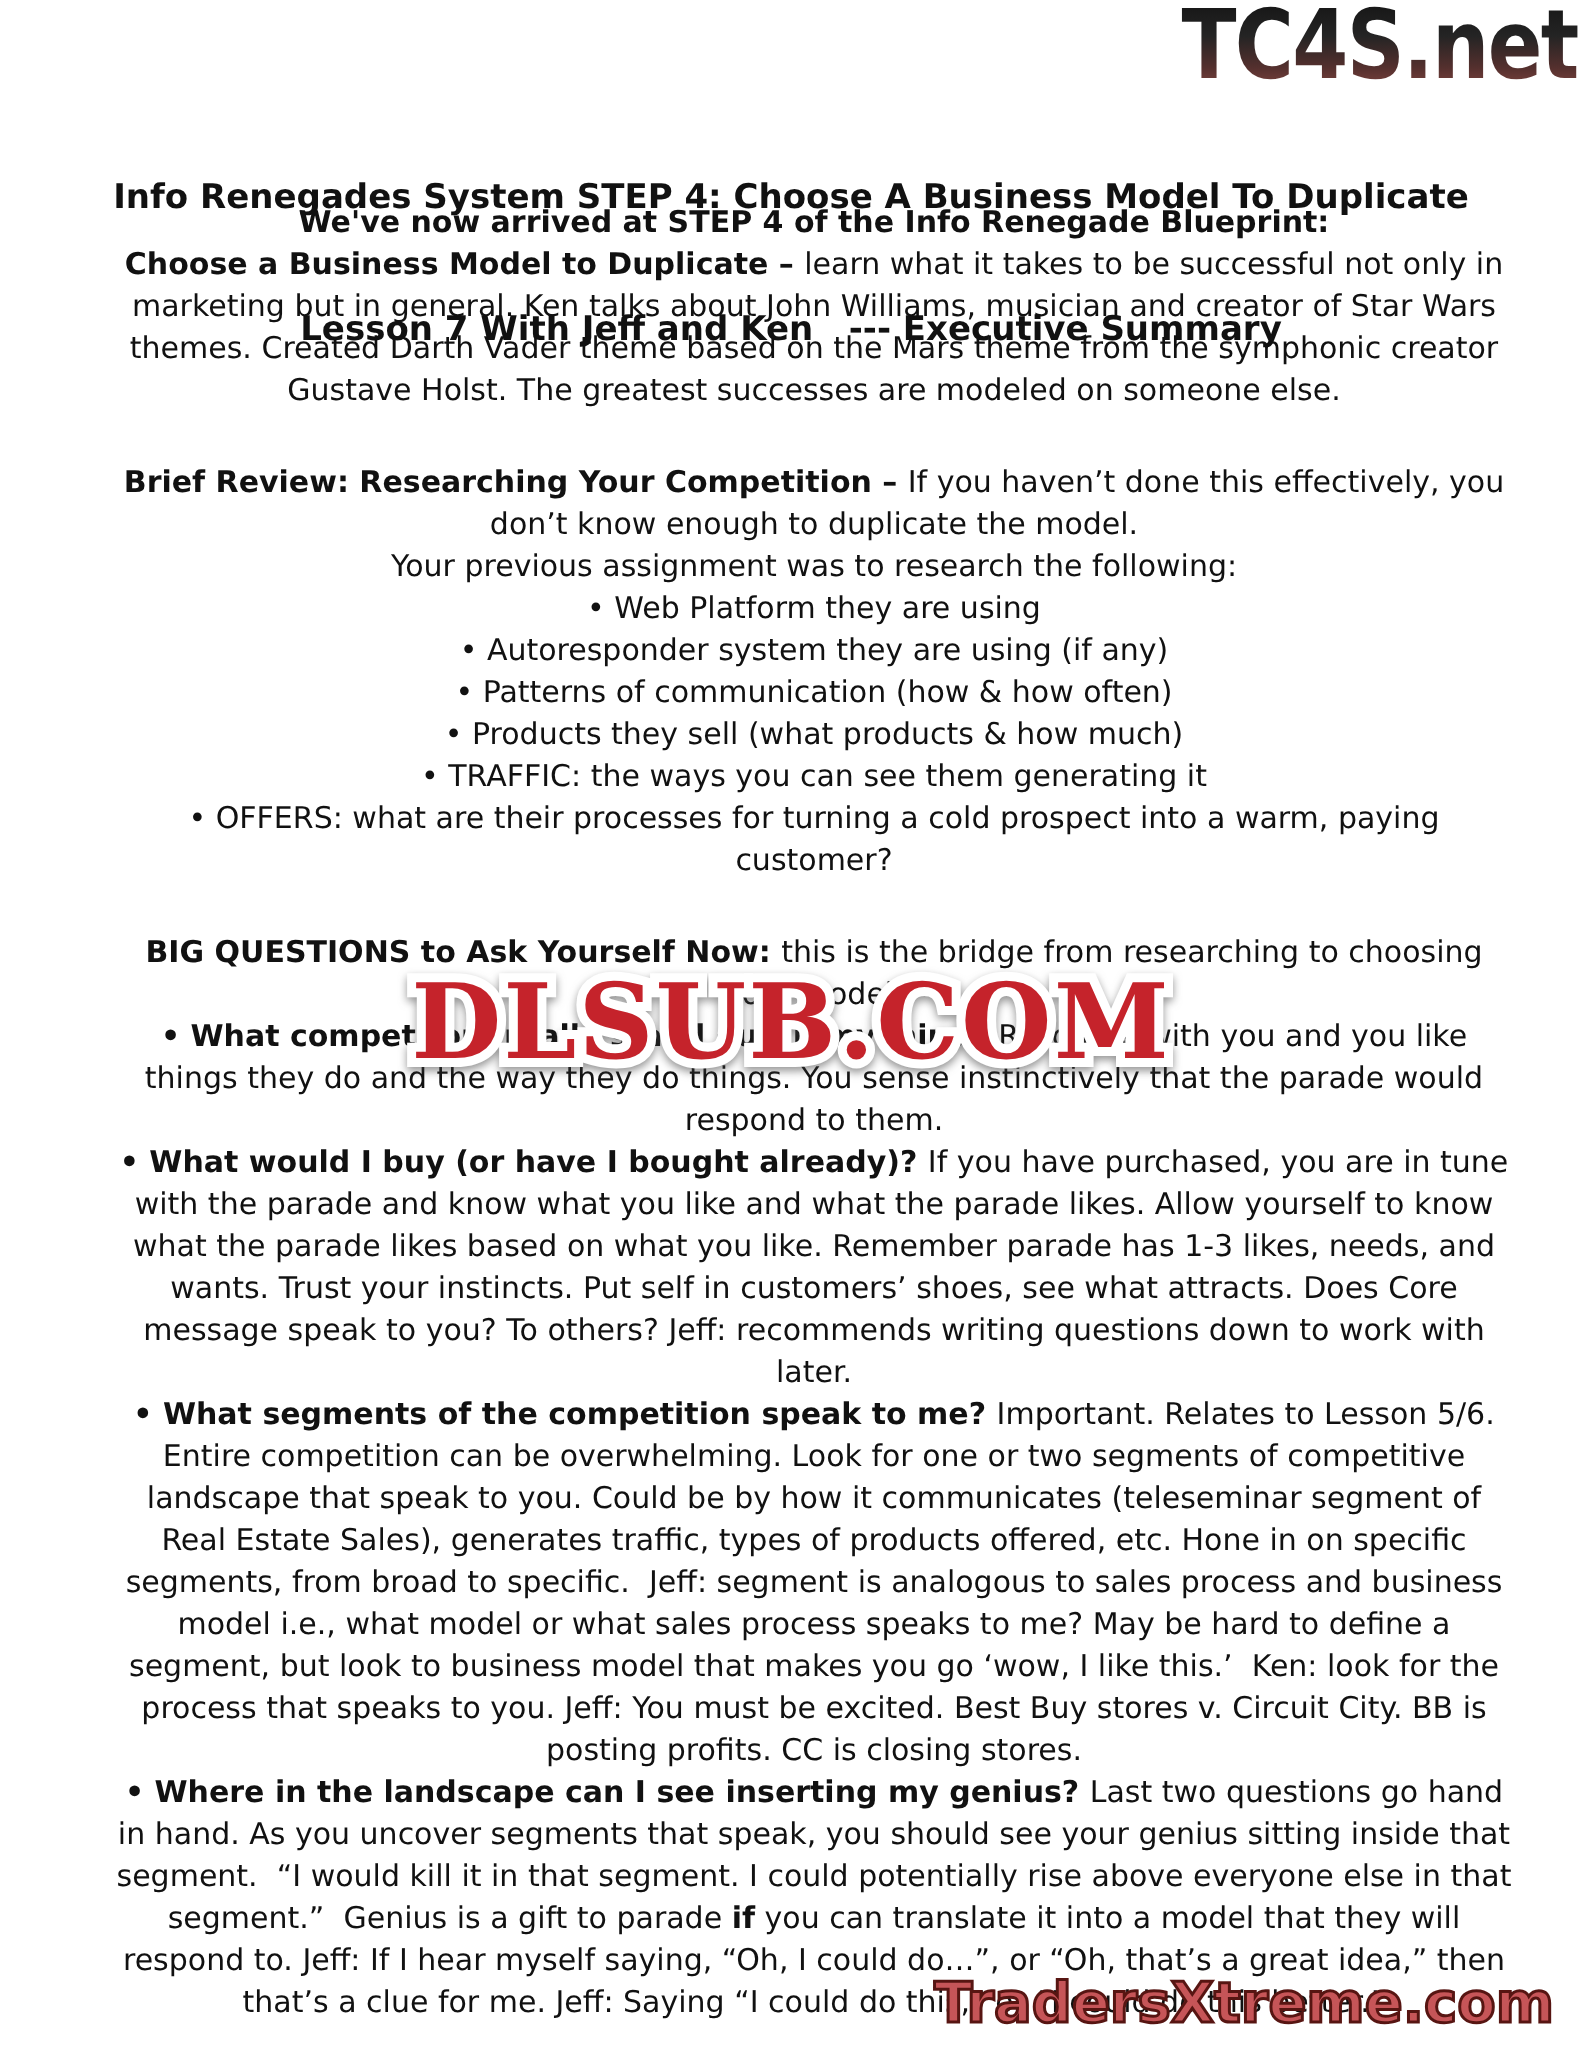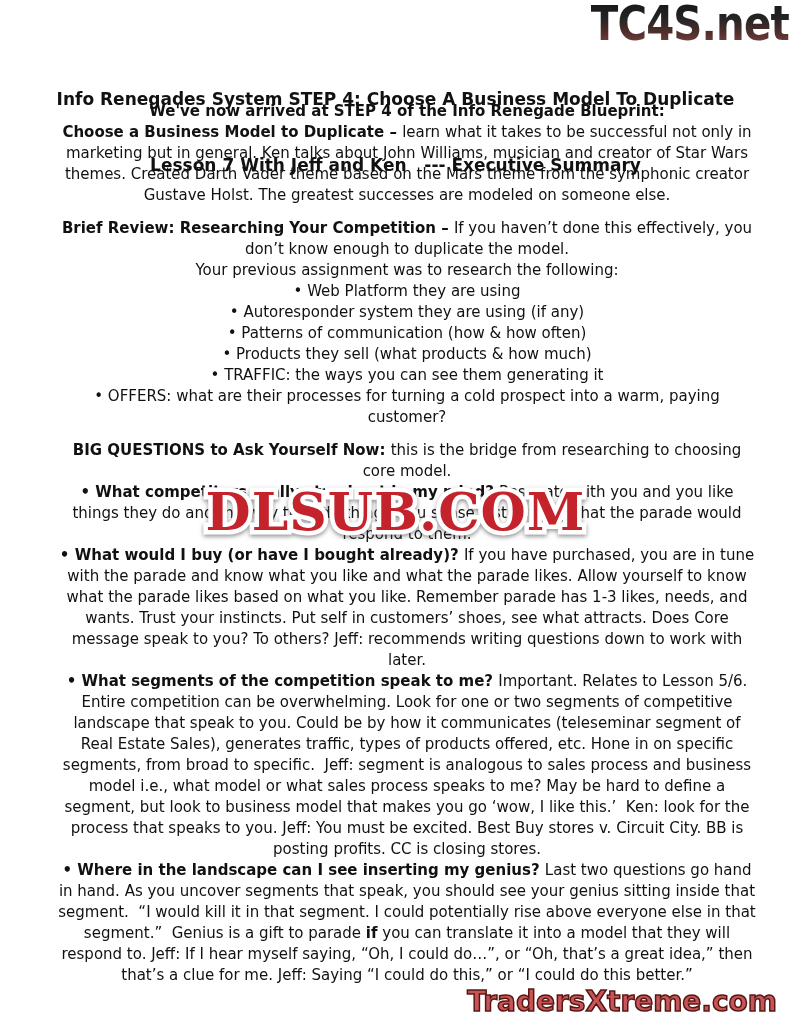--- a/index.html
+++ b/index.html
@@ -46,21 +46,21 @@
     position: absolute;
     top: 101px;
     left: 56px;
     width: 702px;
     font-size: 15px;
     line-height: 21px;
     color: var(--text-color, #111);
     text-align: center;
   }
   .para { margin: 0; white-space: pre-wrap; }
-  .para.gap { margin-top: 12px; }
+  .para.gap { margin-top: 25px; }
   .b { font-weight: bold; }
   
   .watermark {
     position: absolute;
     top: 486px;
     left: 0;
     width: 100%;
     text-align: center;
     font-family: "DejaVu Serif", "Liberation Serif", serif;
     font-size: 52px;

